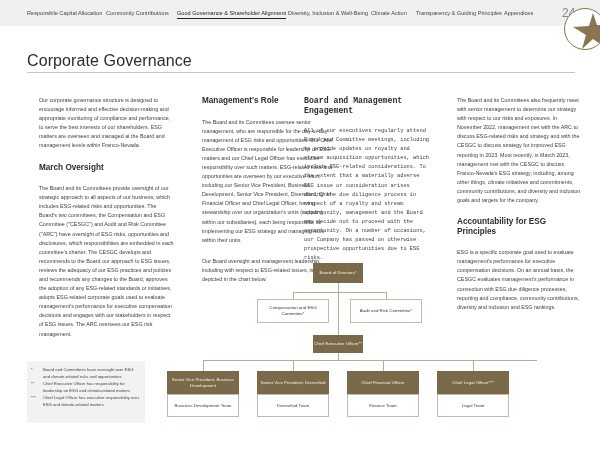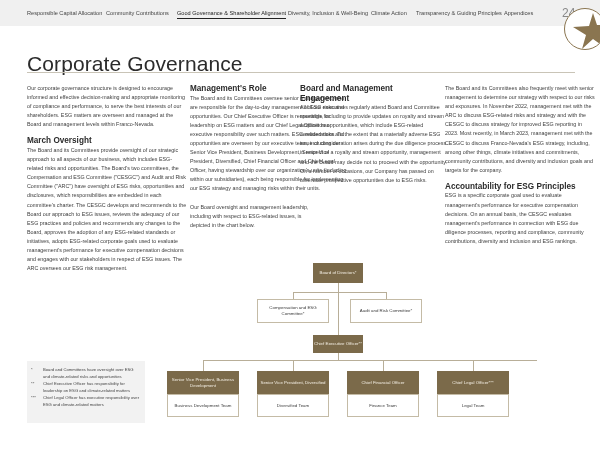--- a/index.html
+++ b/index.html
@@ -7,25 +7,25 @@
   body { font-family: "Liberation Sans", sans-serif; color: #3a3a3a; position: relative; }
 
   .topbar { position: absolute; left: 0; top: 0; width: 600px; height: 26px; background: #f0f0f0; }
   .nav { position: absolute; top: 10px; left: 0; font-size: 5.6px; color: #444; white-space: nowrap; }
   .nav span { position: absolute; white-space: nowrap; }
   .nav span.active { color: #222; border-bottom: 0.8px solid #222; padding-bottom: 1.5px; }
   .page-num { position: absolute; left: 562px; top: 6px; font-size: 12px; color: #888; }
   .star-badge { position: absolute; left: 564px; top: 8px; width: 42px; height: 42px; border-radius: 50%; background: #fff; border: 1.6px solid #8a7550; overflow: hidden; }
   .star-badge svg { position: absolute; left: 2px; top: 2px; }
 
-  .title { position: absolute; left: 27px; top: 52px; font-size: 21px; color: #2b2b2b; letter-spacing: 0.1px; }
+  .title { position: absolute; left: 27px; top: 52px; font-size: 16px; color: #2b2b2b; letter-spacing: 0.1px; }
   .rule { position: absolute; left: 27px; top: 72px; width: 548px; height: 1px; background: #c9c4b7; }
 
   .col { position: absolute; font-size: 5.35px; line-height: 9.1px; color: #3d3d3d; }
-  .col p { margin: 0; }
+  .col p { margin: 12px; }
   .h { font-weight: bold; color: #2b2b2b; }
   .h-lg { font-size: 8.2px; line-height: 9.5px; }
 
   .notes { position: absolute; left: 27px; top: 361px; width: 118px; height: 62px; background: #f2f2f2; padding: 6px 4px; font-size: 4.2px; line-height: 6.9px; color: #444; }
   .notes .row { display: flex; }
   .notes .mk { width: 12px; flex: none; }
 
   .org-box { position: absolute; font-size: 4.4px; line-height: 6px; text-align: center; display: flex; align-items: center; justify-content: center; }
   .org-dark { background: #7b6a4a; color: #f4efe4; }
   .org-light { background: #ffffff; color: #3a3a3a; border: 0.8px solid #c4bba6; }
@@ -59,21 +59,21 @@
   <p class="h h-lg" style="margin-top:7px;">March Oversight</p>
   <p>The Board and its Committees provide oversight of our strategic approach to all aspects of our business, which includes ESG-related risks and opportunities. The Board's two committees, the Compensation and ESG Committee ("CESGC") and Audit and Risk Committee ("ARC") have oversight of ESG risks, opportunities and disclosures, which responsibilities are embedded in each committee's charter. The CESGC develops and recommends to the Board our approach to ESG issues, reviews the adequacy of our ESG practices and policies and recommends any changes to the Board, approves the adoption of any ESG-related standards or initiatives, adopts ESG-related corporate goals used to evaluate management's performance for executive compensation decisions and engages with our stakeholders in respect of ESG issues. The ARC oversees our ESG risk management.</p>
 </div>
 
 <div class="col" style="left:190px; top:84px; width:160px;">
   <p class="h h-lg">Management's Role</p>
   <p>The Board and its Committees oversee senior management, who are responsible for the day-to-day management of ESG risks and opportunities. Our Chief Executive Officer is responsible for leadership on ESG matters and our Chief Legal Officer has executive responsibility over such matters. ESG-related risks and opportunities are overseen by our executive team, including our Senior Vice President, Business Development, Senior Vice President, Diversified, Chief Financial Officer and Chief Legal Officer, having stewardship over our organization's units (including within our subsidiaries), each being responsible for implementing our ESG strategy and managing risks within their units.</p>
   <p style="margin-top:9px; width:130px;">Our Board oversight and management leadership, including with respect to ESG-related issues, is depicted in the chart below.</p>
 </div>
 
-<div class="col" style="left:300px; top:84px; width:150px;">
+<div class="col" style="left:292px; top:84px; width:150px;font-family:Liberation Mono, monospace;">
   <p class="h h-lg" style="width:110px;">Board and Management Engagement</p>
   <p>All of our executives regularly attend Board and Committee meetings, including to provide updates on royalty and stream acquisition opportunities, which include ESG-related considerations. To the extent that a materially adverse ESG issue or consideration arises during the due diligence process in respect of a royalty and stream opportunity, management and the Board may decide not to proceed with the opportunity. On a number of occasions, our Company has passed on otherwise prospective opportunities due to ESG risks.</p>
 </div>
 
 <div class="col" style="left:445px; top:84px; width:150px;">
   <p>The Board and its Committees also frequently meet with senior management to determine our strategy with respect to our risks and exposures. In November 2022, management met with the ARC to discuss ESG-related risks and strategy and with the CESGC to discuss strategy for improved ESG reporting in 2023. Most recently, in March 2023, management met with the CESGC to discuss Franco-Nevada's ESG strategy, including, among other things, climate initiatives and commitments, community contributions, and diversity and inclusion goals and targets for the company.</p>
   <p class="h h-lg" style="margin-top:7px;">Accountability for ESG Principles</p>
   <p>ESG is a specific corporate goal used to evaluate management's performance for executive compensation decisions. On an annual basis, the CESGC evaluates management's performance in connection with ESG due diligence processes, reporting and compliance, community contributions, diversity and inclusion and ESG rankings.</p>
 </div>
 

